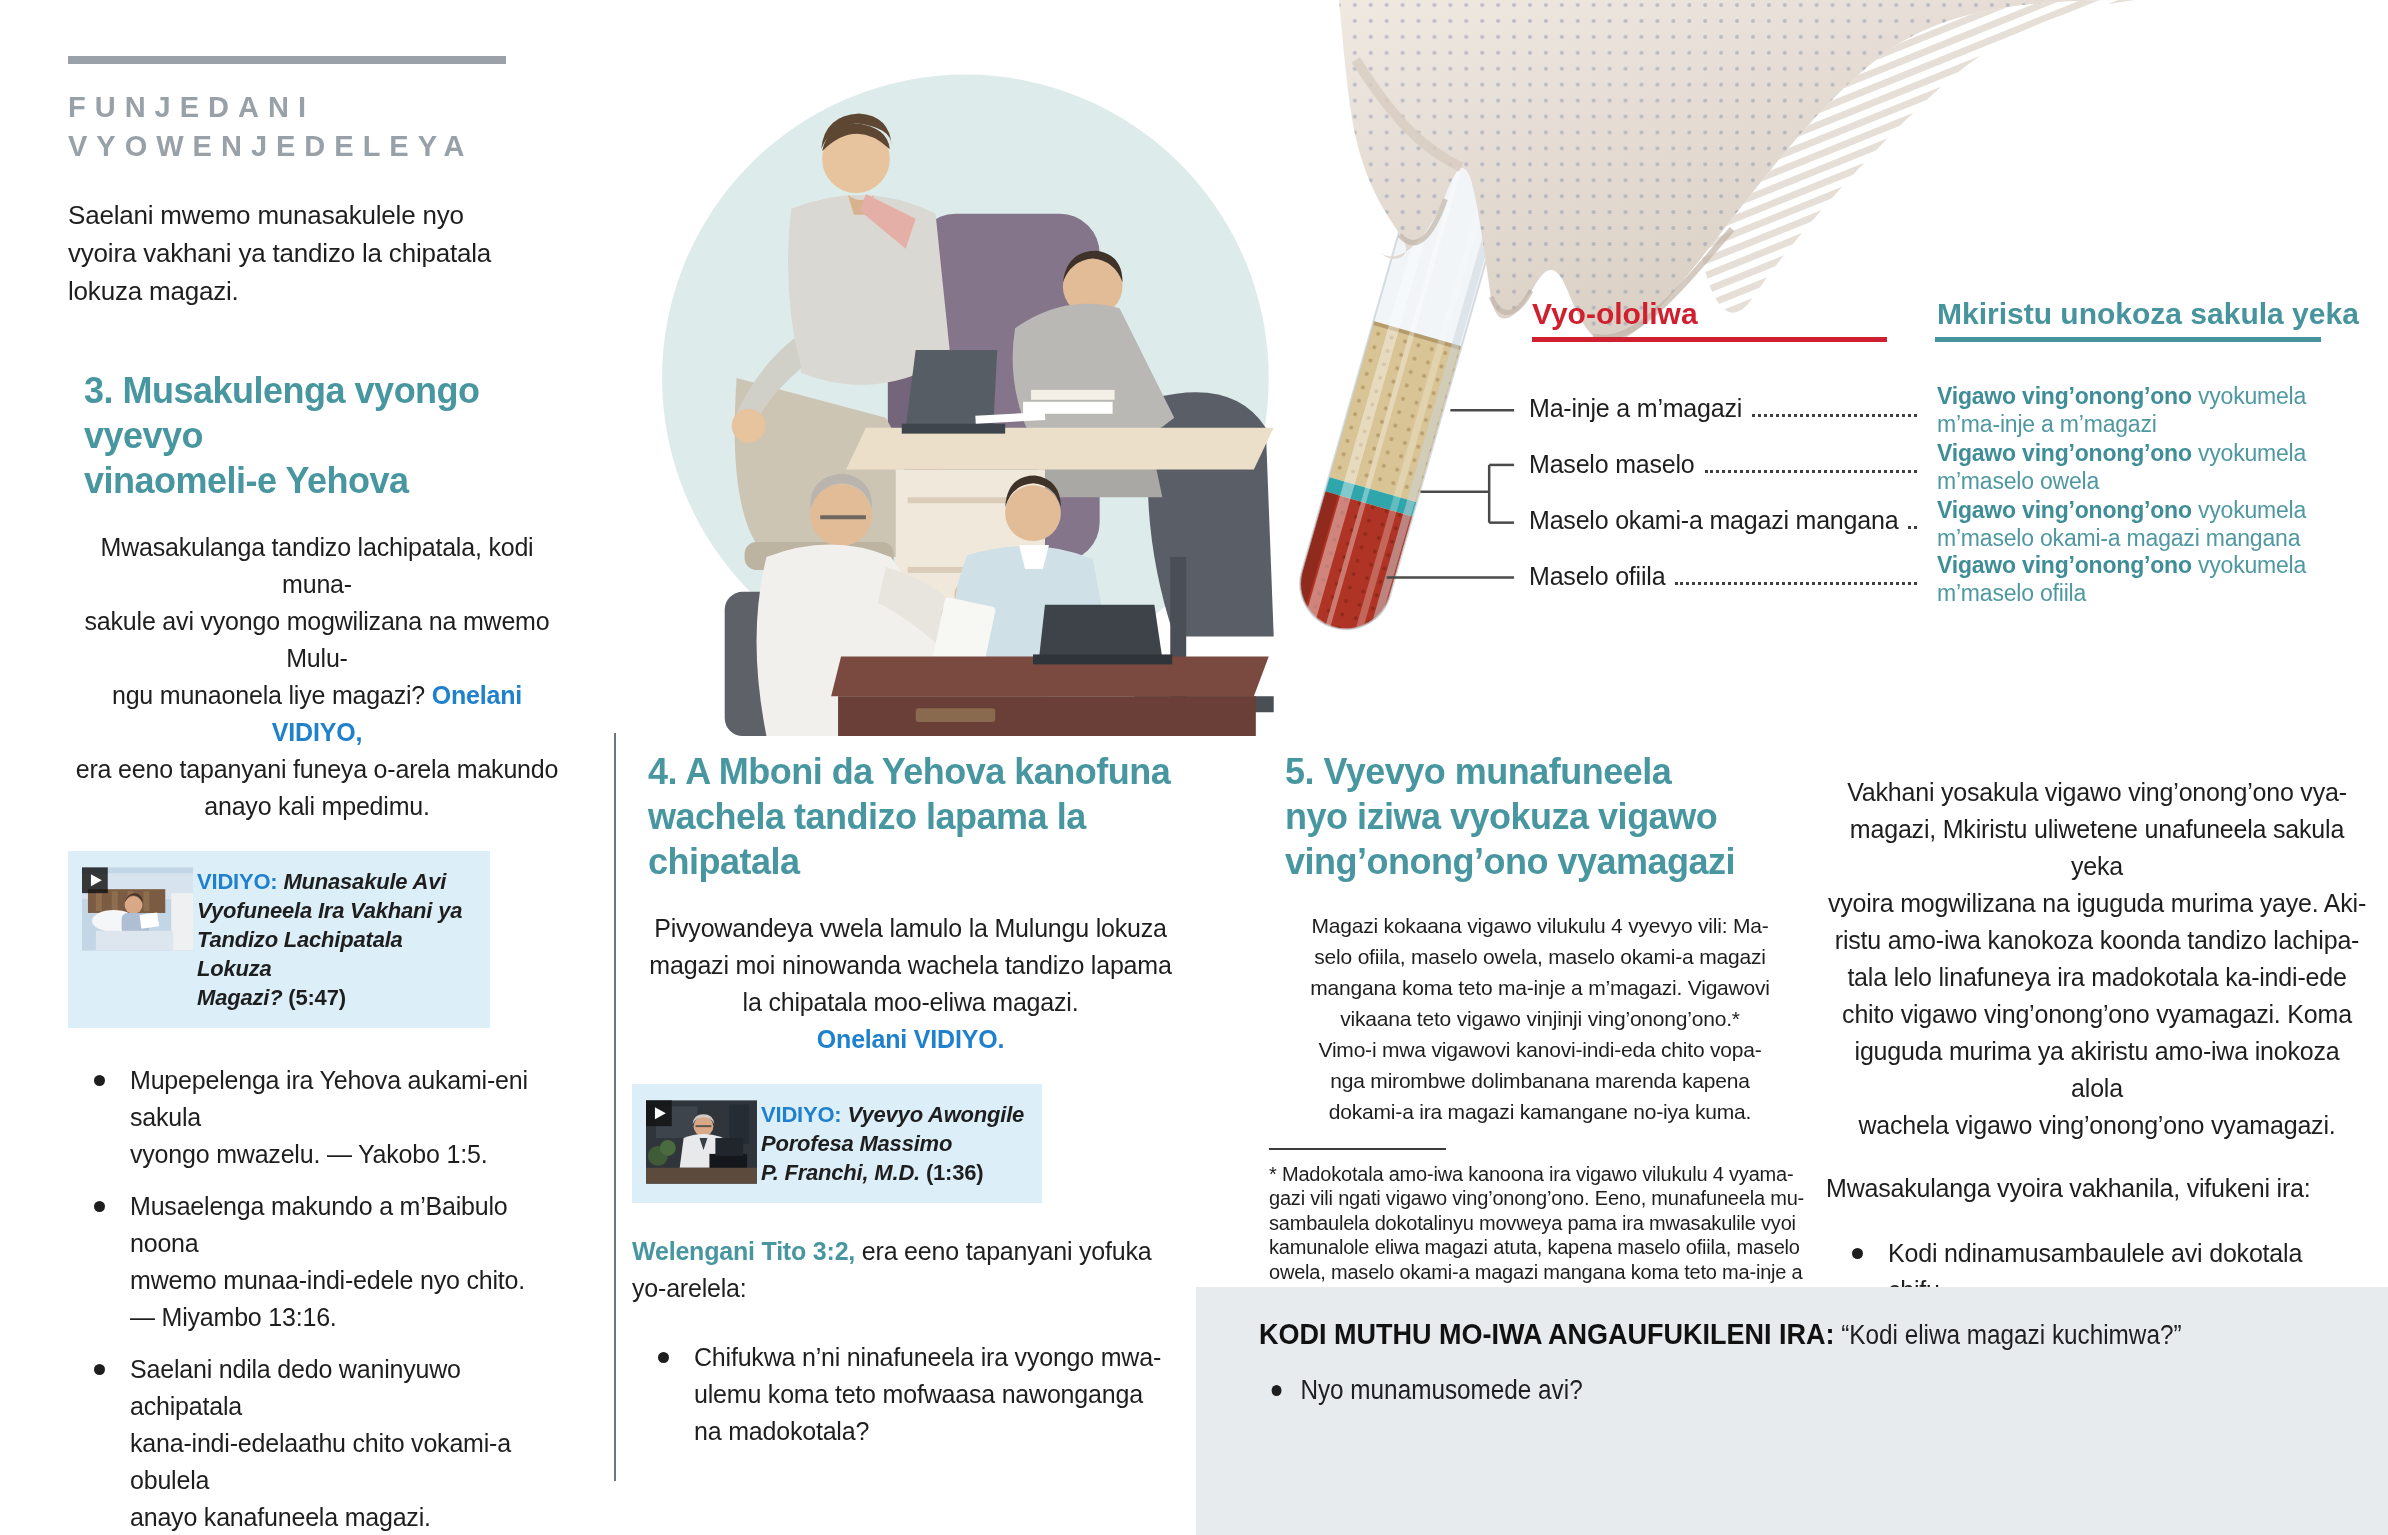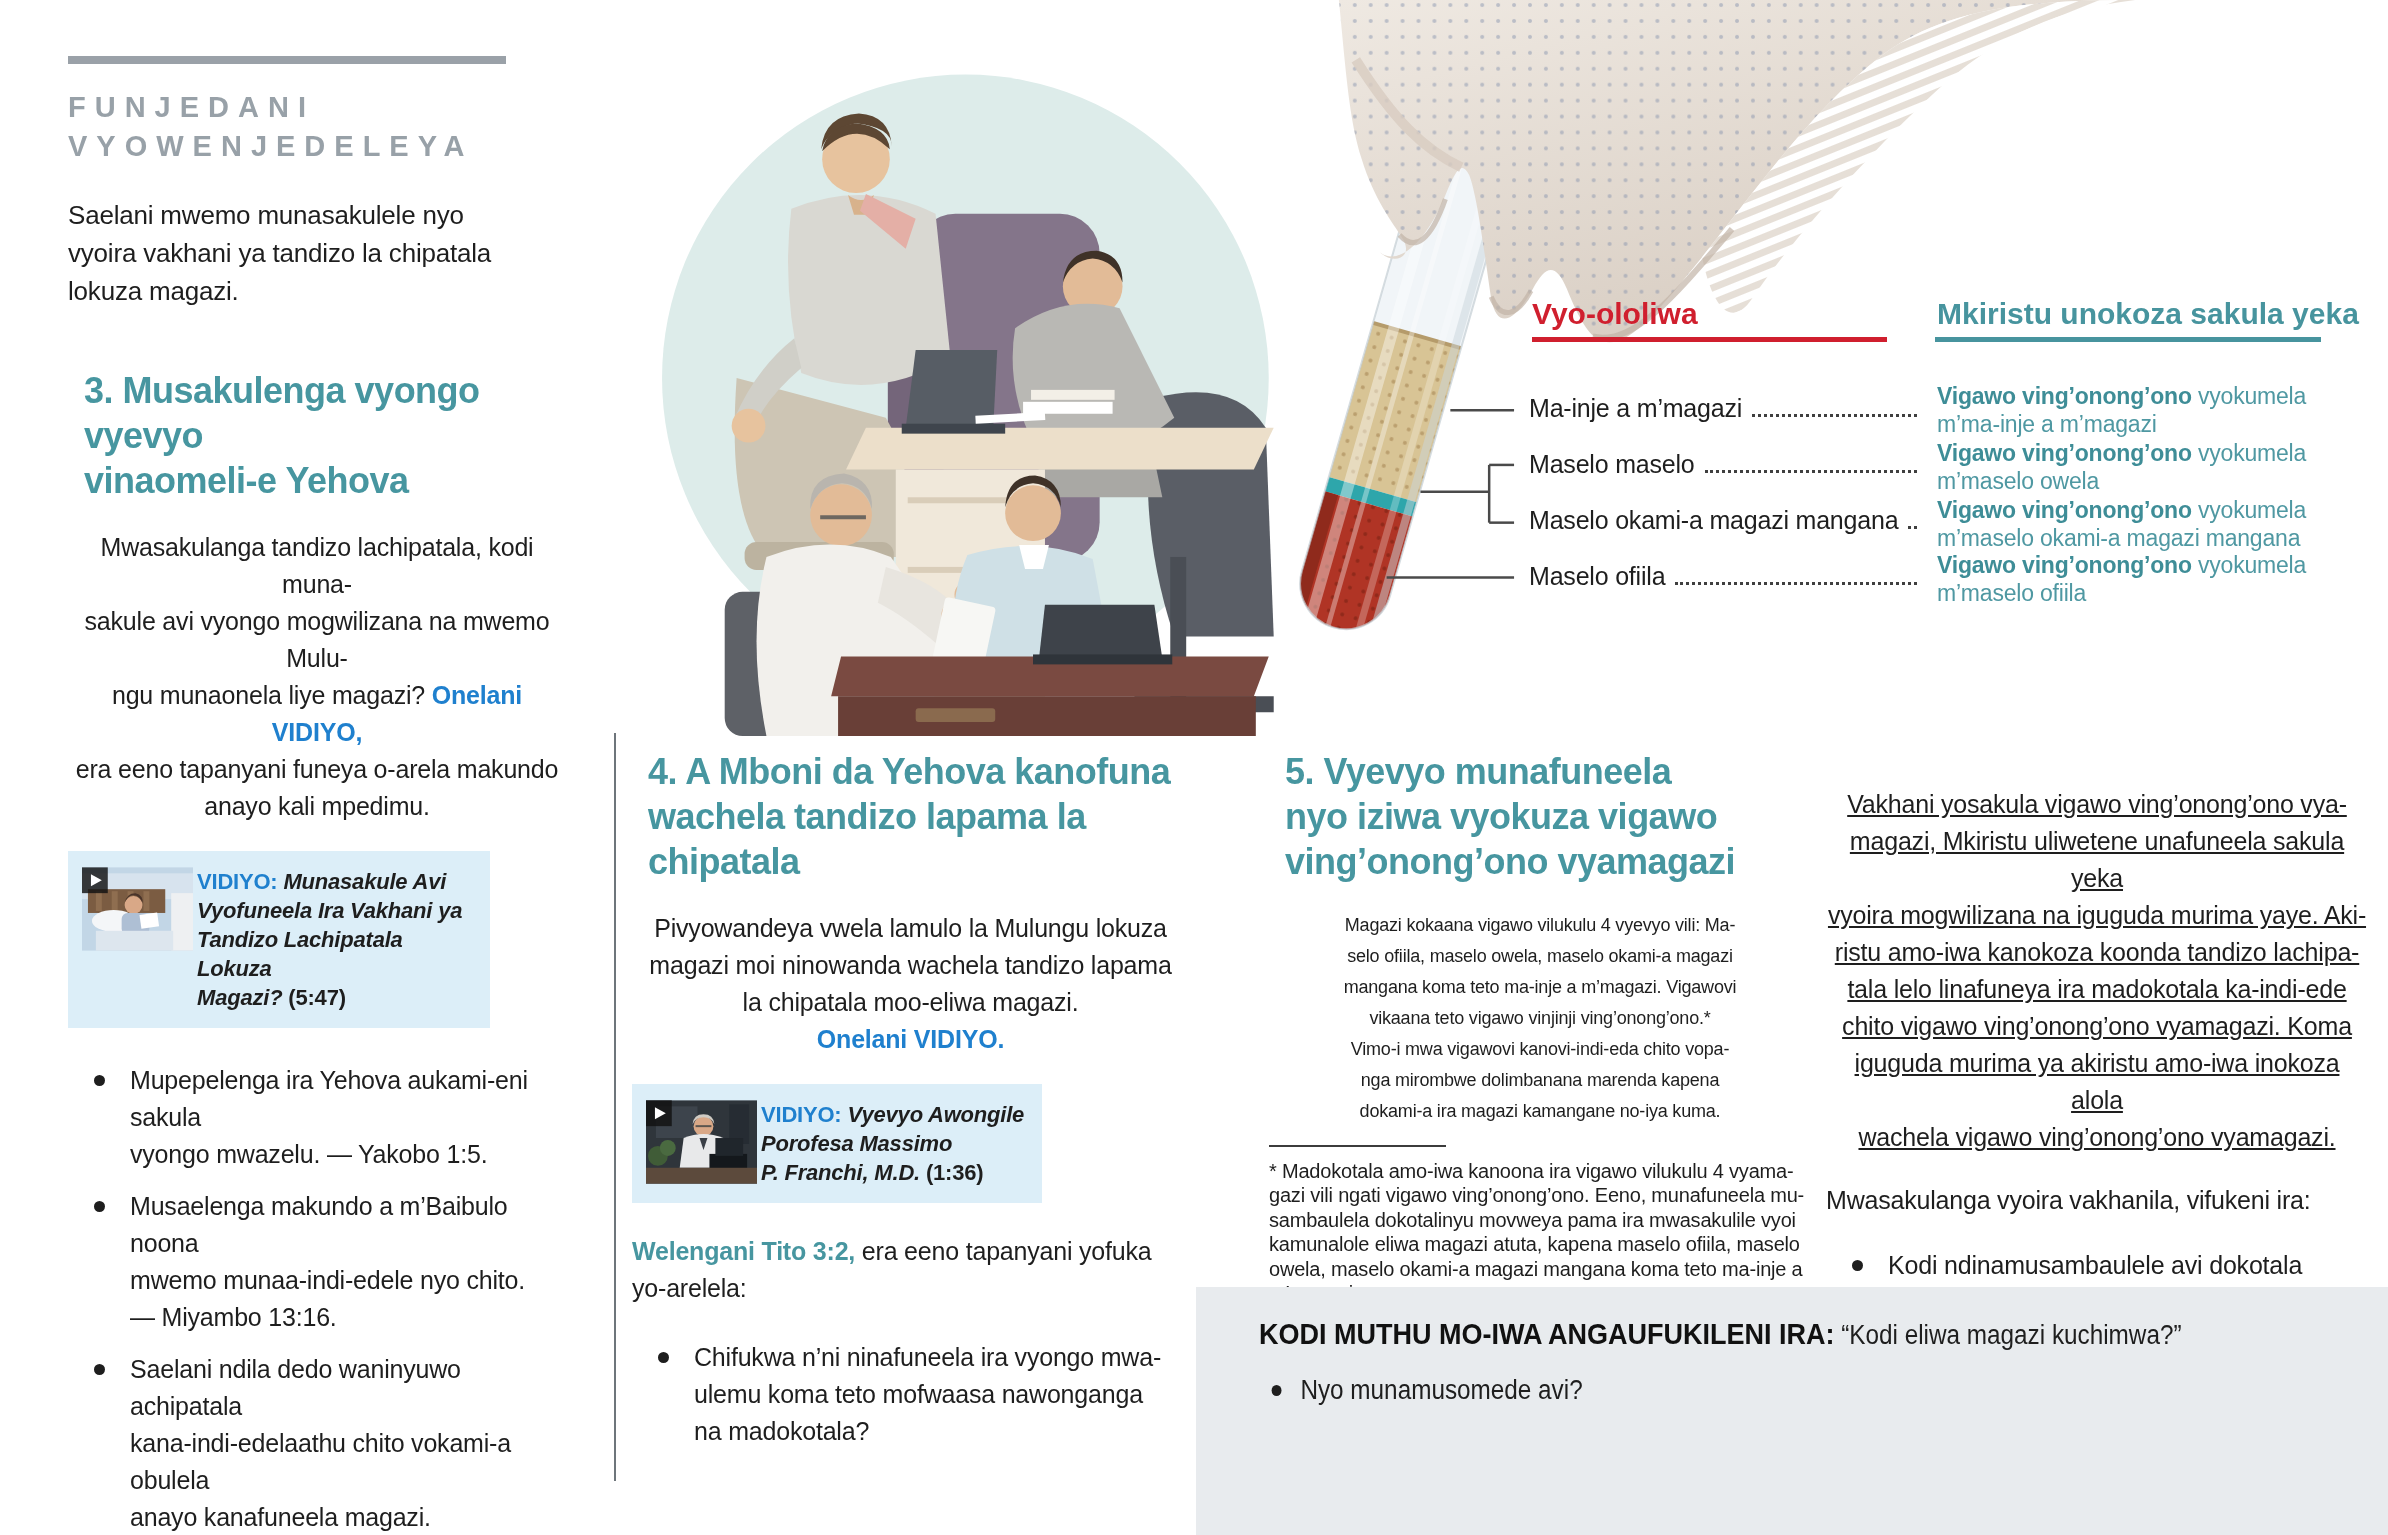--- a/index.html
+++ b/index.html
@@ -42,27 +42,27 @@
   #divider { left:614px; top:733px; width:2px; height:748px; background:#6e757b; }
 
   
   #col2 { left:632px; top:733px; width:557px; }
   #col2 .video-box { width:410px; }
   .read-par { margin-top:30px; font-size:25px; line-height:37px; letter-spacing:-0.2px; }
   .single-bullet { margin-top:32px; }
 
   
   #col3 { left:1269px; top:733px; width:542px; }
-  #col3 .body-par { font-size:18px; line-height:31px; margin-top:26px; }
+  #col3 .body-par { font-size:21px; line-height:31px; margin-top:26px; }
   #col3 .fn-rule { margin-top:16px; }
   #col3 .footnote { font-size:20px; line-height:24.4px; margin-top:12px; }
 
   
   #col4 { left:1826px; top:774px; width:542px; }
-  #col4 .body-par { margin-top:12px;text-decoration:underline; }
+  #col4 .body-par { margin-top:0; }
   #col4 .read-par { margin-top:26px; }
   #col4 .single-bullet { margin-top:28px; }
 
   
   .diag-head-red  { left:1532px; top:297px; color:#d01f2e; font-size:30px; font-weight:bold; }
   .diag-head-teal { left:1937px; top:297px; color:#47949e; font-size:30px; font-weight:bold; }
   .rule-red  { left:1532px; top:337px; width:355px; height:5px; background:#d01f2e; }
   .rule-teal { left:1935px; top:337px; width:386px; height:5px; background:#47949e; }
   .d-left { left:1529px; width:390px; display:flex; align-items:baseline;
             font-size:25px; letter-spacing:-0.2px; color:#1e1e1e; }

